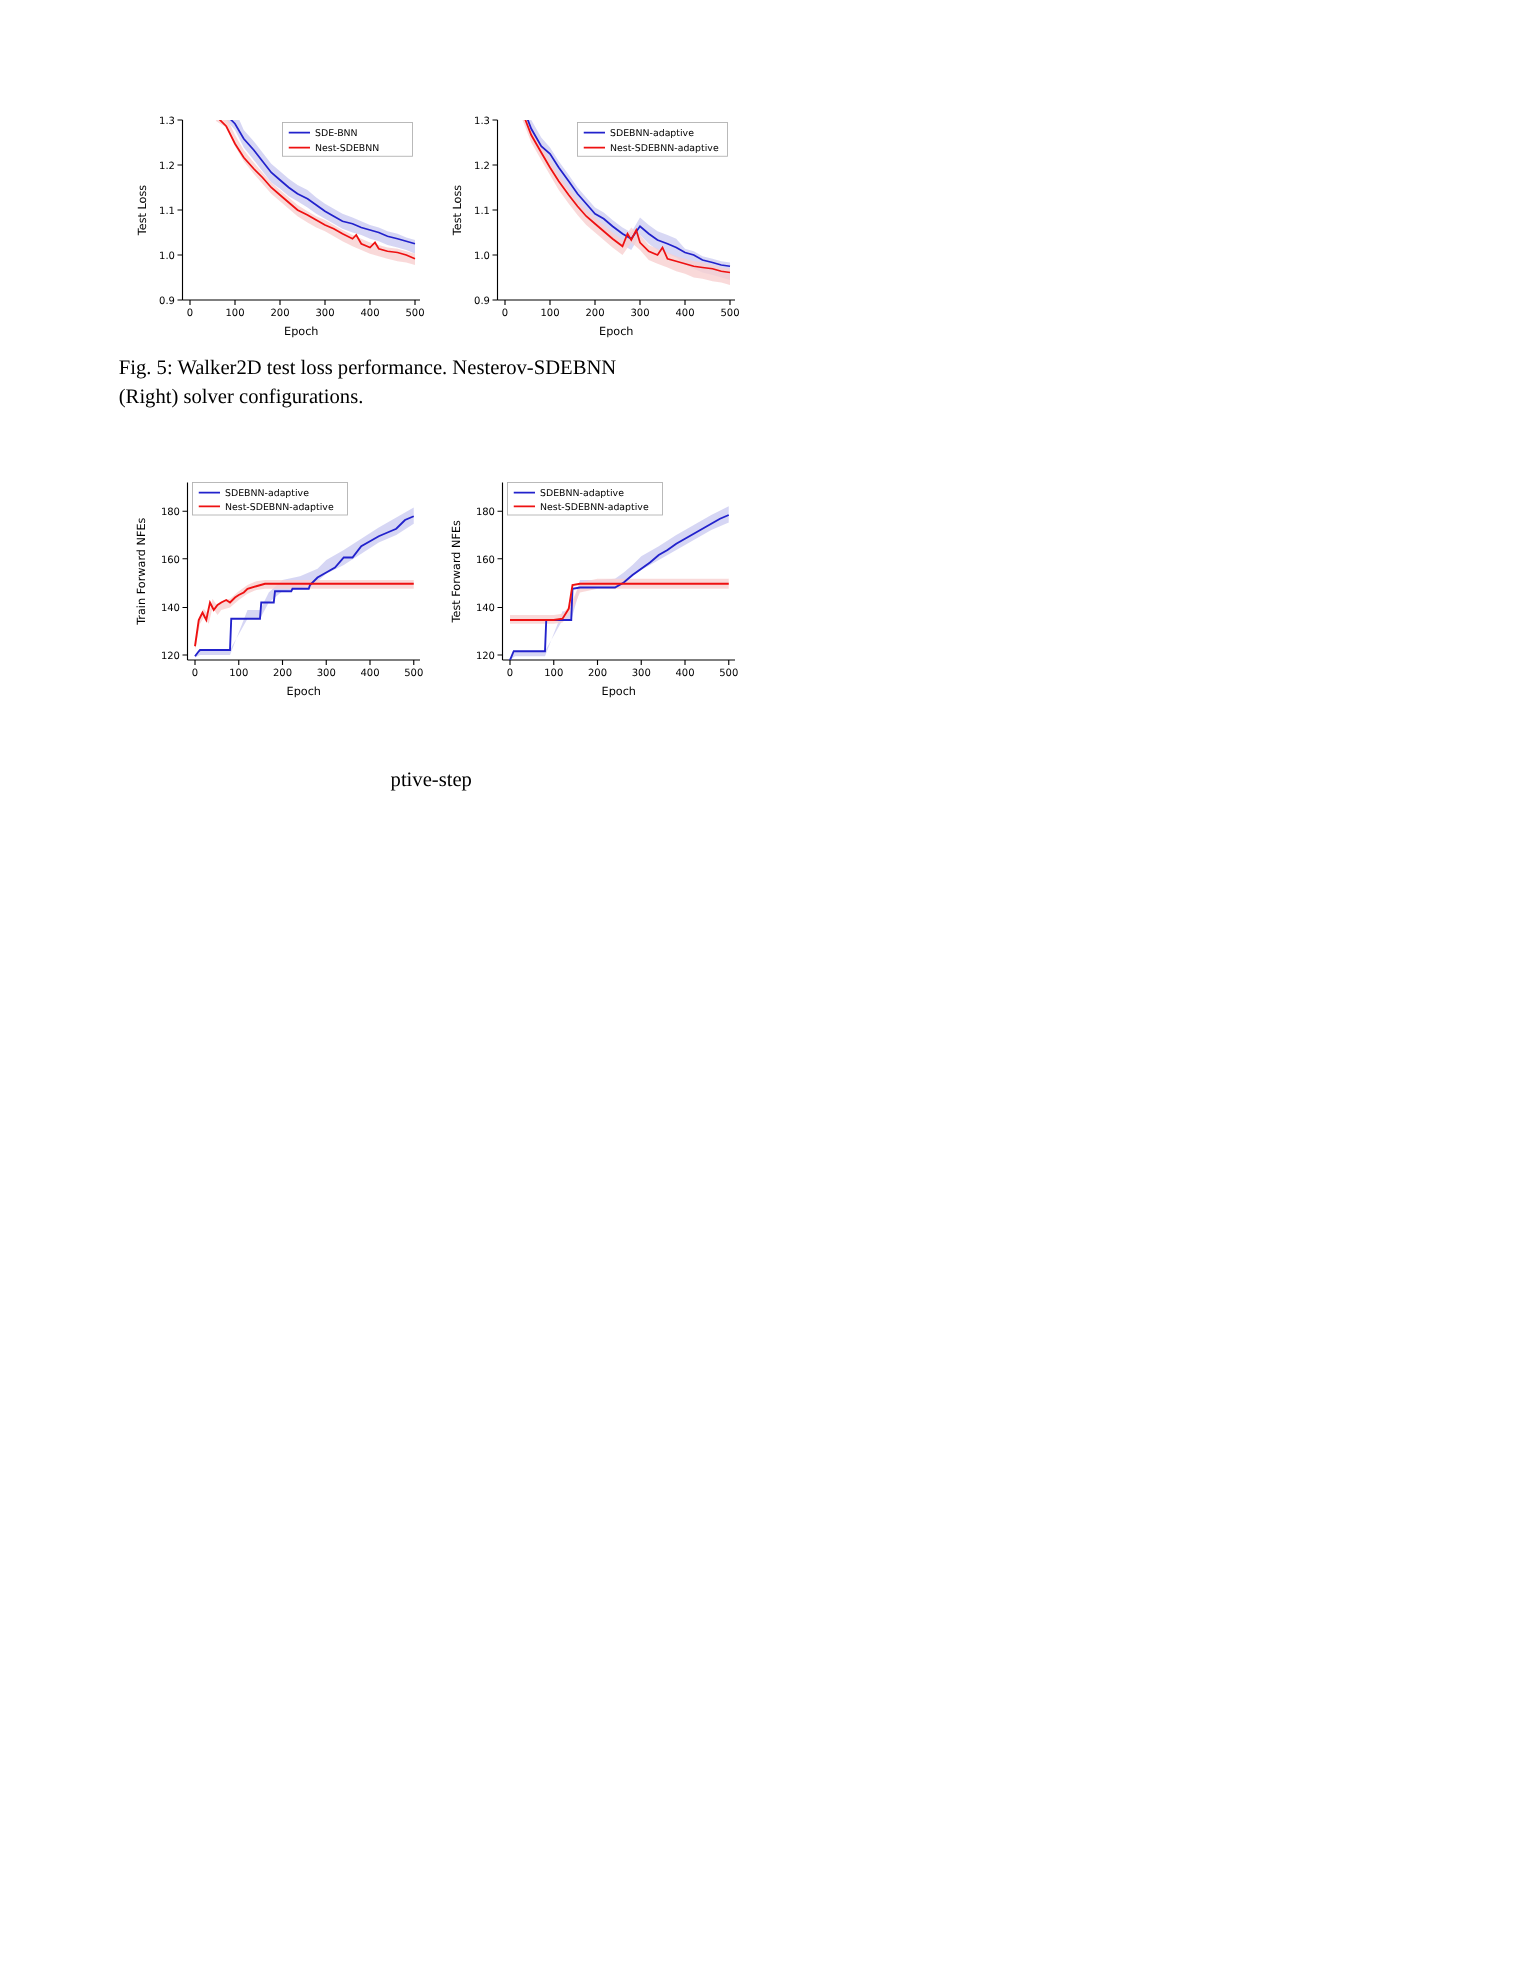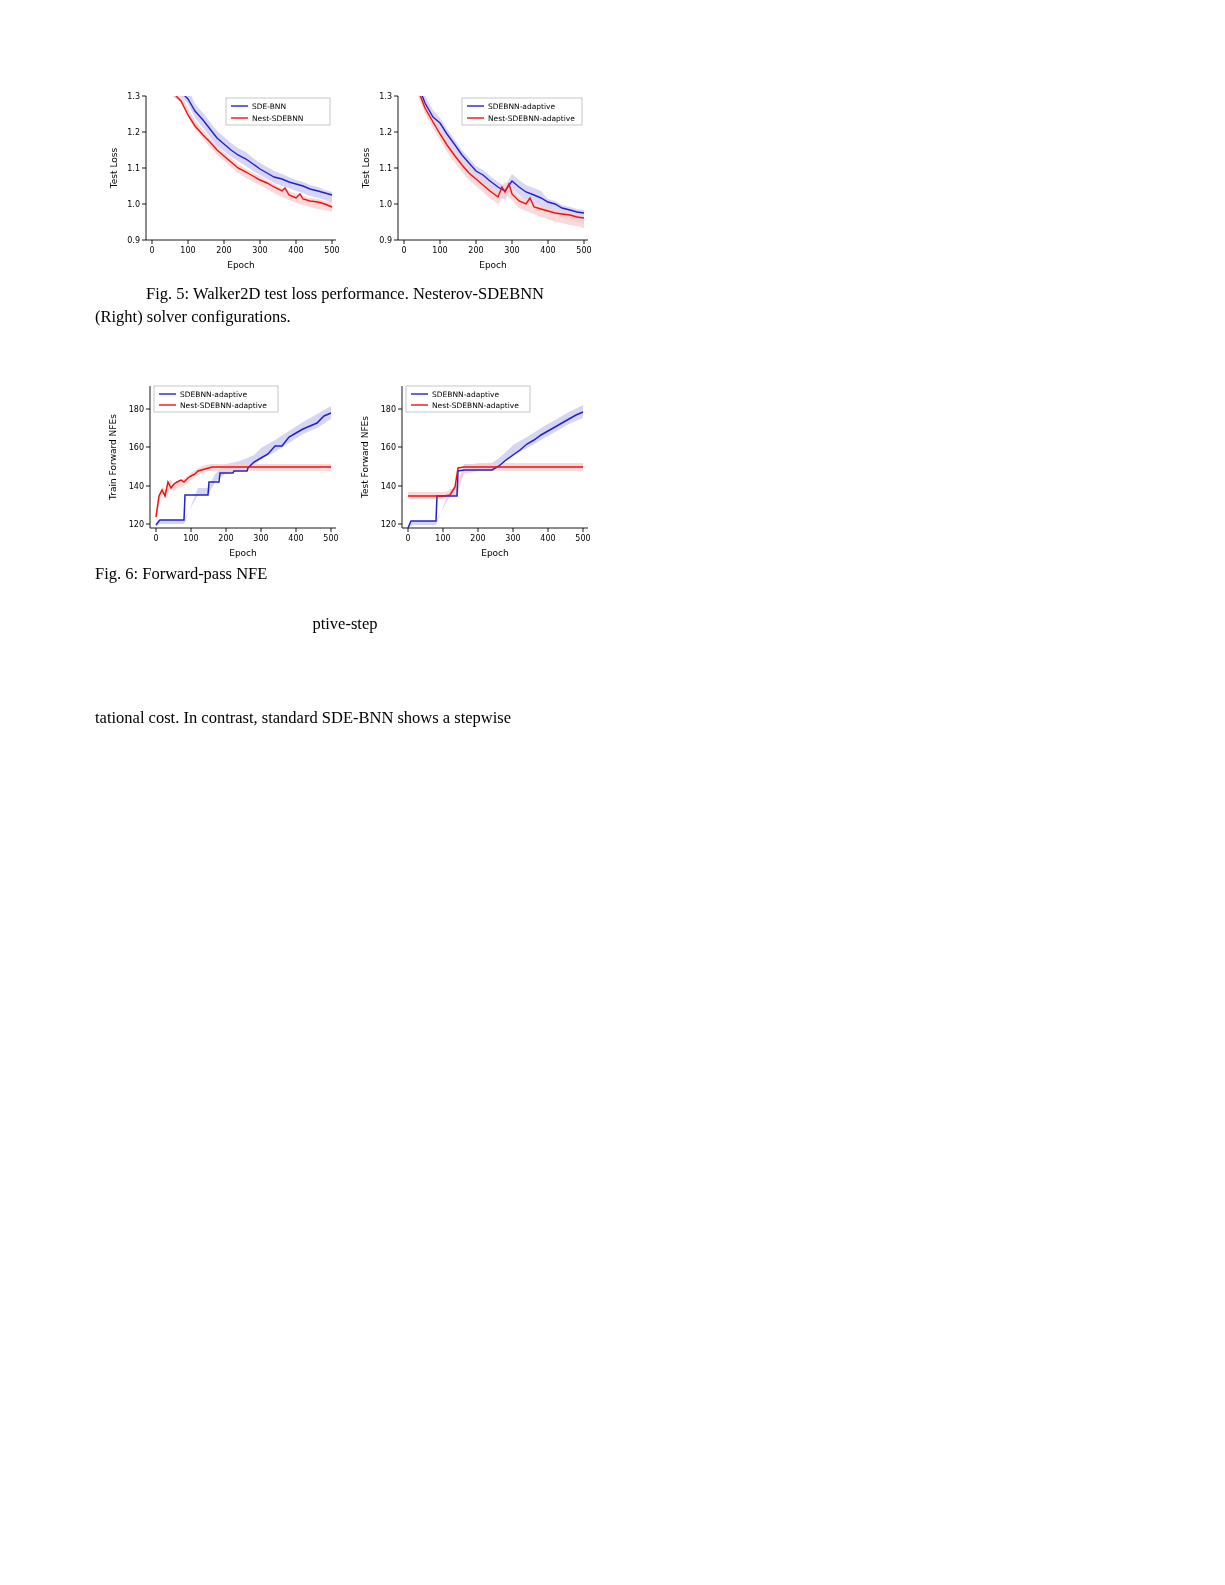--- a/index.html
+++ b/index.html
@@ -46,21 +46,21 @@
     text-align: justify;
   }
   .body-text {
     font-family: "Liberation Serif", serif;
     font-size: 16.5px;
     line-height: 1.44;
     text-align: justify;
   }
   .justify-line {
     display: flex;
-    justify-content: center;
+    justify-content: flex-start;
     white-space: nowrap;
   }
   .right-frag {
     text-align: center;
   }
 </style>
 </head>
 <body>
 
 <div class="page">
@@ -313,31 +313,23 @@
           <rect x="54" y="8" width="124" height="26" fill="#ffffff" stroke="#b0b0b0" stroke-width="0.7"></rect>
           <line x1="59" y1="16" x2="76" y2="16" stroke="#2222cc" stroke-width="1.4"></line>
           <text x="80" y="19" font-family="DejaVu Sans, sans-serif" font-size="7.5" fill="#000">SDEBNN-adaptive</text>
           <line x1="59" y1="27" x2="76" y2="27" stroke="#ee1111" stroke-width="1.4"></line>
           <text x="80" y="30" font-family="DejaVu Sans, sans-serif" font-size="7.5" fill="#000">Nest-SDEBNN-adaptive</text>
         </g>
       </svg>
     </div>
   </div>
 
-  <div class="col" style="top:562px;">
-    <div class="caption">
-      <span>Fig. 6: Forward-pass NFE</span>
-    </div>
-  </div>
 
   <div class="col" style="top:612px;">
     <div class="caption right-frag">
       <span>ptive-step</span>
     </div>
   </div>
 
   <div class="col body-text" style="top:706px;">
-    <div>
-      <span>tational cost. In contrast, standard SDE-BNN shows a stepwise</span>
-    </div>
   </div>
 
 </div>
 
 </body></html>

